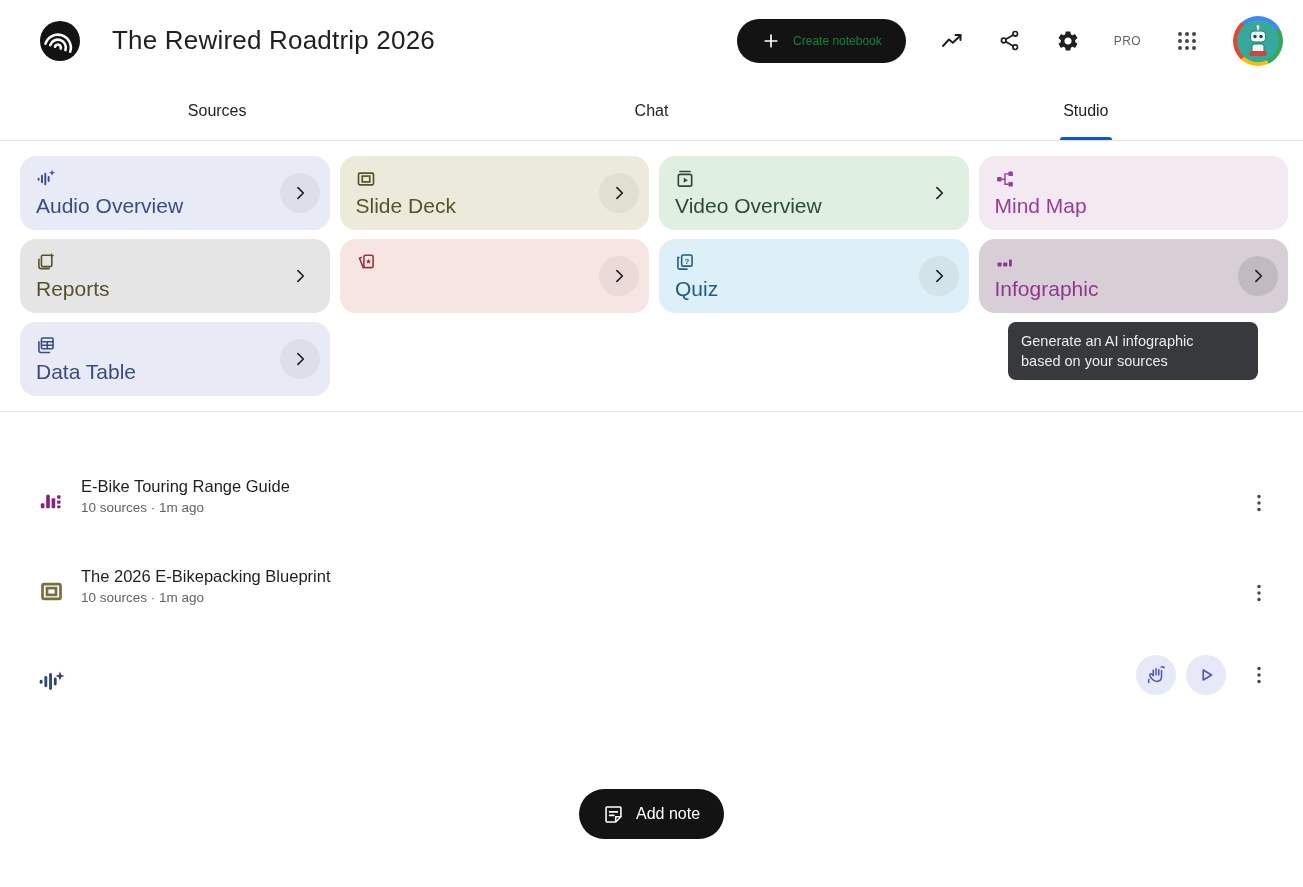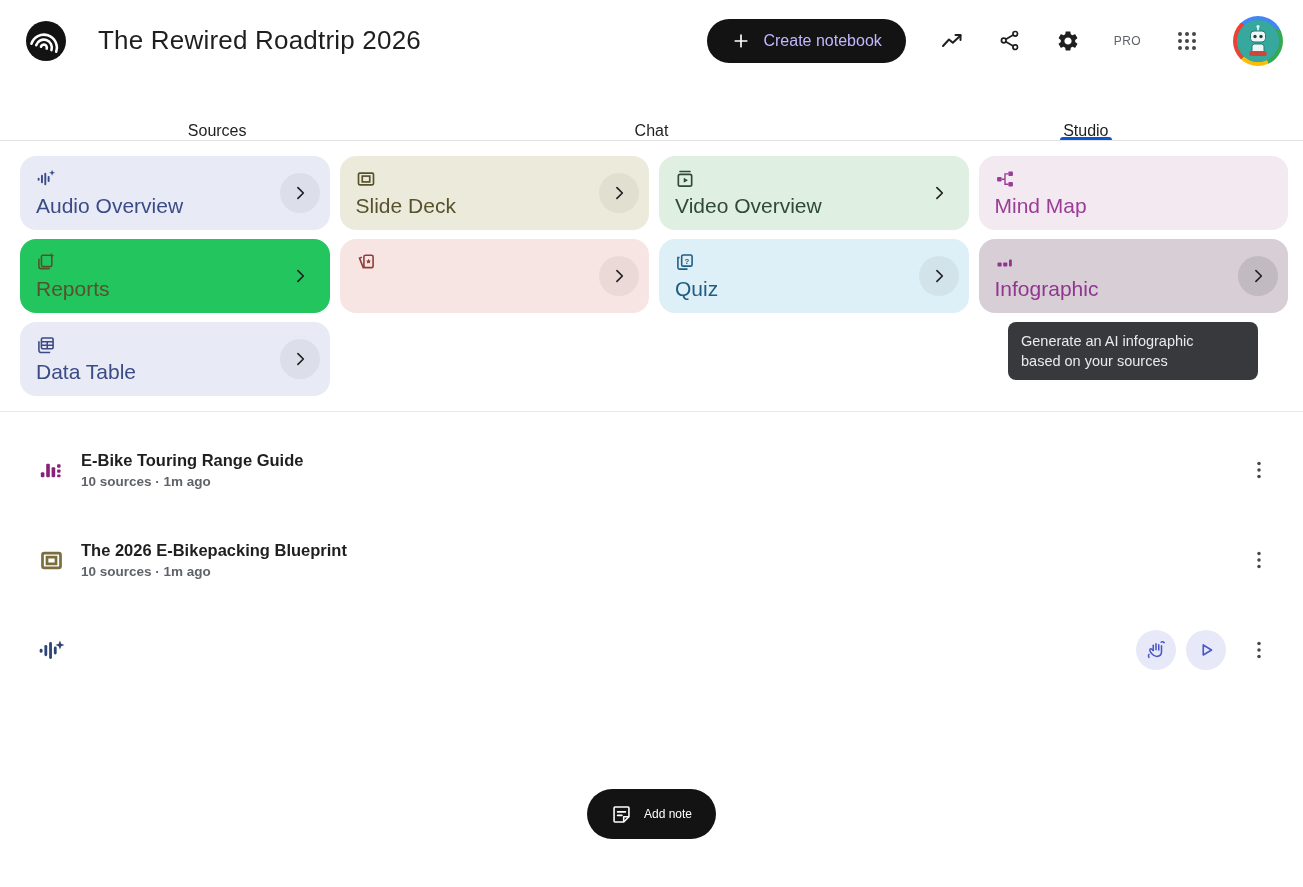--- a/index.html
+++ b/index.html
@@ -2,33 +2,33 @@
 <html><head>
 <meta charset="utf-8">
 <title>The Rewired Roadtrip 2026</title>
 <style>
   * { margin:0; padding:0; box-sizing:border-box; }
   html,body { background:#fff; }
   body { font-family:"Liberation Sans", sans-serif; color:#1f1f1f; }
   .page { position:relative; width:1303px; height:887px; margin:0 auto; background:#fff; overflow:hidden; }
 
   
-  .header { display:flex; align-items:center; height:81px; padding:0 20px 0 26px; }
+  .header { display:flex; align-items:center; height:81px; padding:0 20px 0 26px;margin-left:14px; }
   .logo { width:40px; height:40px; border-radius:50%; flex:0 0 auto; cursor:pointer; }
   .nb-title { margin-left:32px; font-size:26px; font-weight:400; color:#1f1f1f; letter-spacing:.2px; cursor:pointer; }
   .header-right { margin-left:auto; display:flex; align-items:center; }
-  .create-btn { display:flex; align-items:center; gap:12px; background:#131314; color:#c4b5fd; height:44px; padding:0 24px; border-radius:100px; font-size:16px; font-weight:500; border:none; cursor:pointer; font-family:inherit; }
+  .create-btn { display:flex; align-items:center; gap:12px; background:#131314; color:#15803d; height:44px; padding:0 24px; border-radius:100px; font-size:12px; font-weight:500; border:none; cursor:pointer; font-family:inherit; }
   .hicon { width:24px; height:24px; color:#1f1f1f; display:flex; align-items:center; justify-content:center; cursor:pointer; }
   .hicon + .hicon, .header-right > * + * { margin-left:34px; }
   .pro-badge { font-size:12px; font-weight:500; color:#5f6368; letter-spacing:.4px; cursor:default; }
   .avatar { width:50px; height:50px; border-radius:50%; background:conic-gradient(from -40deg, #4285f4 0 100deg, #34a853 100deg 195deg, #fbbc05 195deg 262deg, #ea4335 262deg 360deg); display:flex; align-items:center; justify-content:center; cursor:pointer; }
   .avatar-inner { width:42px; height:42px; border-radius:50%; background:#36a89d; display:flex; align-items:center; justify-content:center; overflow:hidden; }
 
   
-  .tabbar { display:flex; height:60px; border-bottom:1px solid #e3e3e3;align-items:flex-end; }
+  .tabbar { display:flex; height:60px; border-bottom:1px solid #e3e3e3; }
   .tab { flex:1; position:relative; display:flex; align-items:center; justify-content:center; font-size:16px; font-weight:500; color:#1f1f1f; cursor:pointer; }
   .tab .underline { display:none; }
   .tab.active .underline { display:block; position:absolute; bottom:0; left:50%; transform:translateX(-50%); width:52px; height:3px; background:#0b57d0; border-radius:3px 3px 0 0; }
 
   
   .studio-cards { display:grid; grid-template-columns:repeat(4,1fr); gap:9px 10px; padding:15px 15px 15px 20px; }
   .card { position:relative; height:74px; border-radius:16px; padding:13px 16px 12px 16px; display:flex; flex-direction:column; justify-content:space-between; cursor:pointer; }
   .card .cicon { width:20px; height:20px; }
   .card .cicon svg { display:block; }
   .card .clabel { font-size:21px; font-weight:500; }
@@ -36,34 +36,34 @@
   .chev.circle { background:rgba(31,31,31,0.06); }
   .chev.circle-dark { background:rgba(31,31,31,0.11); }
 
   .section-divider { border:none; border-top:1px solid #e8e8e8; }
 
   
   .tooltip { position:absolute; left:1008px; top:322px; width:250px; background:#38393c; color:#e9eaee; font-size:14.5px; line-height:20px; padding:9px 13px; border-radius:8px; z-index:5; }
 
   
   .artifacts { padding-top:13px; }
-  .artifact { display:flex; align-items:center; height:90px; padding:0 32px 0 38px; cursor:pointer;font-weight:bold; }
+  .artifact { display:flex; align-items:flex-end; height:90px; padding:0 32px 0 38px; cursor:pointer; }
   .a-icon { width:27px; height:27px; margin-right:16px; flex:0 0 auto; }
   .a-icon svg { display:block; }
   .a-text { display:flex; flex-direction:column; gap:4px; }
   .a-title { font-size:16.5px; color:#1f1f1f; }
   .a-meta { font-size:13.5px; color:#5f6368; }
   .a-actions { margin-left:auto; display:flex; align-items:center; }
   .action-circle { width:40px; height:40px; border-radius:50%; background:#e7e9f8; color:#4a57c7; display:flex; align-items:center; justify-content:center; cursor:pointer; }
   .action-circle + .action-circle { margin-left:10px; }
   .kebab { width:24px; height:24px; color:#444746; display:flex; align-items:center; justify-content:center; margin-left:21px; cursor:pointer; }
 
   
   .addnote-row { display:flex; justify-content:center; margin-top:94px; }
-  .addnote-btn { display:flex; align-items:center; gap:12px; background:#131314; color:#fff; height:50px; padding:0 24px; border-radius:100px; font-size:12px; font-weight:500; border:none; cursor:pointer; font-family:inherit; }
+  .addnote-btn { display:flex; align-items:center; gap:12px; background:#131314; color:#fff; height:50px; padding:0 24px; border-radius:100px; font-size:16px; font-weight:500; border:none; cursor:pointer; font-family:inherit; }
 </style>
 </head>
 <body>
 
 <div class="page">
 
   <div class="header">
     <div class="logo">
       <svg viewBox="0 0 40 40" width="40" height="40">
         <circle cx="20" cy="20" r="20" fill="#131314"></circle>
@@ -208,21 +208,21 @@
             <rect x="2.5" y="9.5" width="5.5" height="5.5" rx="1.2"></rect>
             <rect x="16" y="3" width="5.5" height="5.5" rx="1.2"></rect>
             <rect x="16" y="15.5" width="5.5" height="5.5" rx="1.2"></rect>
             <path d="M8 12.2h4v-6.4h4M12 12.2v6.1h4" fill="none" stroke="currentColor" stroke-width="1.7"></path>
           </svg>
       </span>
       <span class="clabel">Mind Map</span>
 
     </div>
 
-    <div class="card" style="background: #22c55e; color: rgb(87, 82, 44);">
+    <div class="card" style="background: #e5e5e5; color: rgb(87, 82, 44);">
       <span class="cicon">
         <svg viewBox="0 0 24 24" width="20" height="20" fill="none" stroke="currentColor" stroke-width="1.9">
             <path d="M3.5 8v9.5A2.5 2.5 0 0 0 6 20h10.5"></path>
             <rect x="6.5" y="4" width="12.5" height="13.5" rx="1.8"></rect>
             <path d="M18.8.8l.9 2.4 2.4.9-2.4.9-.9 2.4-.9-2.4-2.4-.9 2.4-.9z" fill="currentColor" stroke="none"></path>
           </svg>
       </span>
       <span class="clabel">Reports</span>
       <span class="chev">
         <svg viewBox="0 0 24 24" width="20" height="20" fill="none" stroke="currentColor" stroke-width="2" stroke-linecap="round" stroke-linejoin="round">

